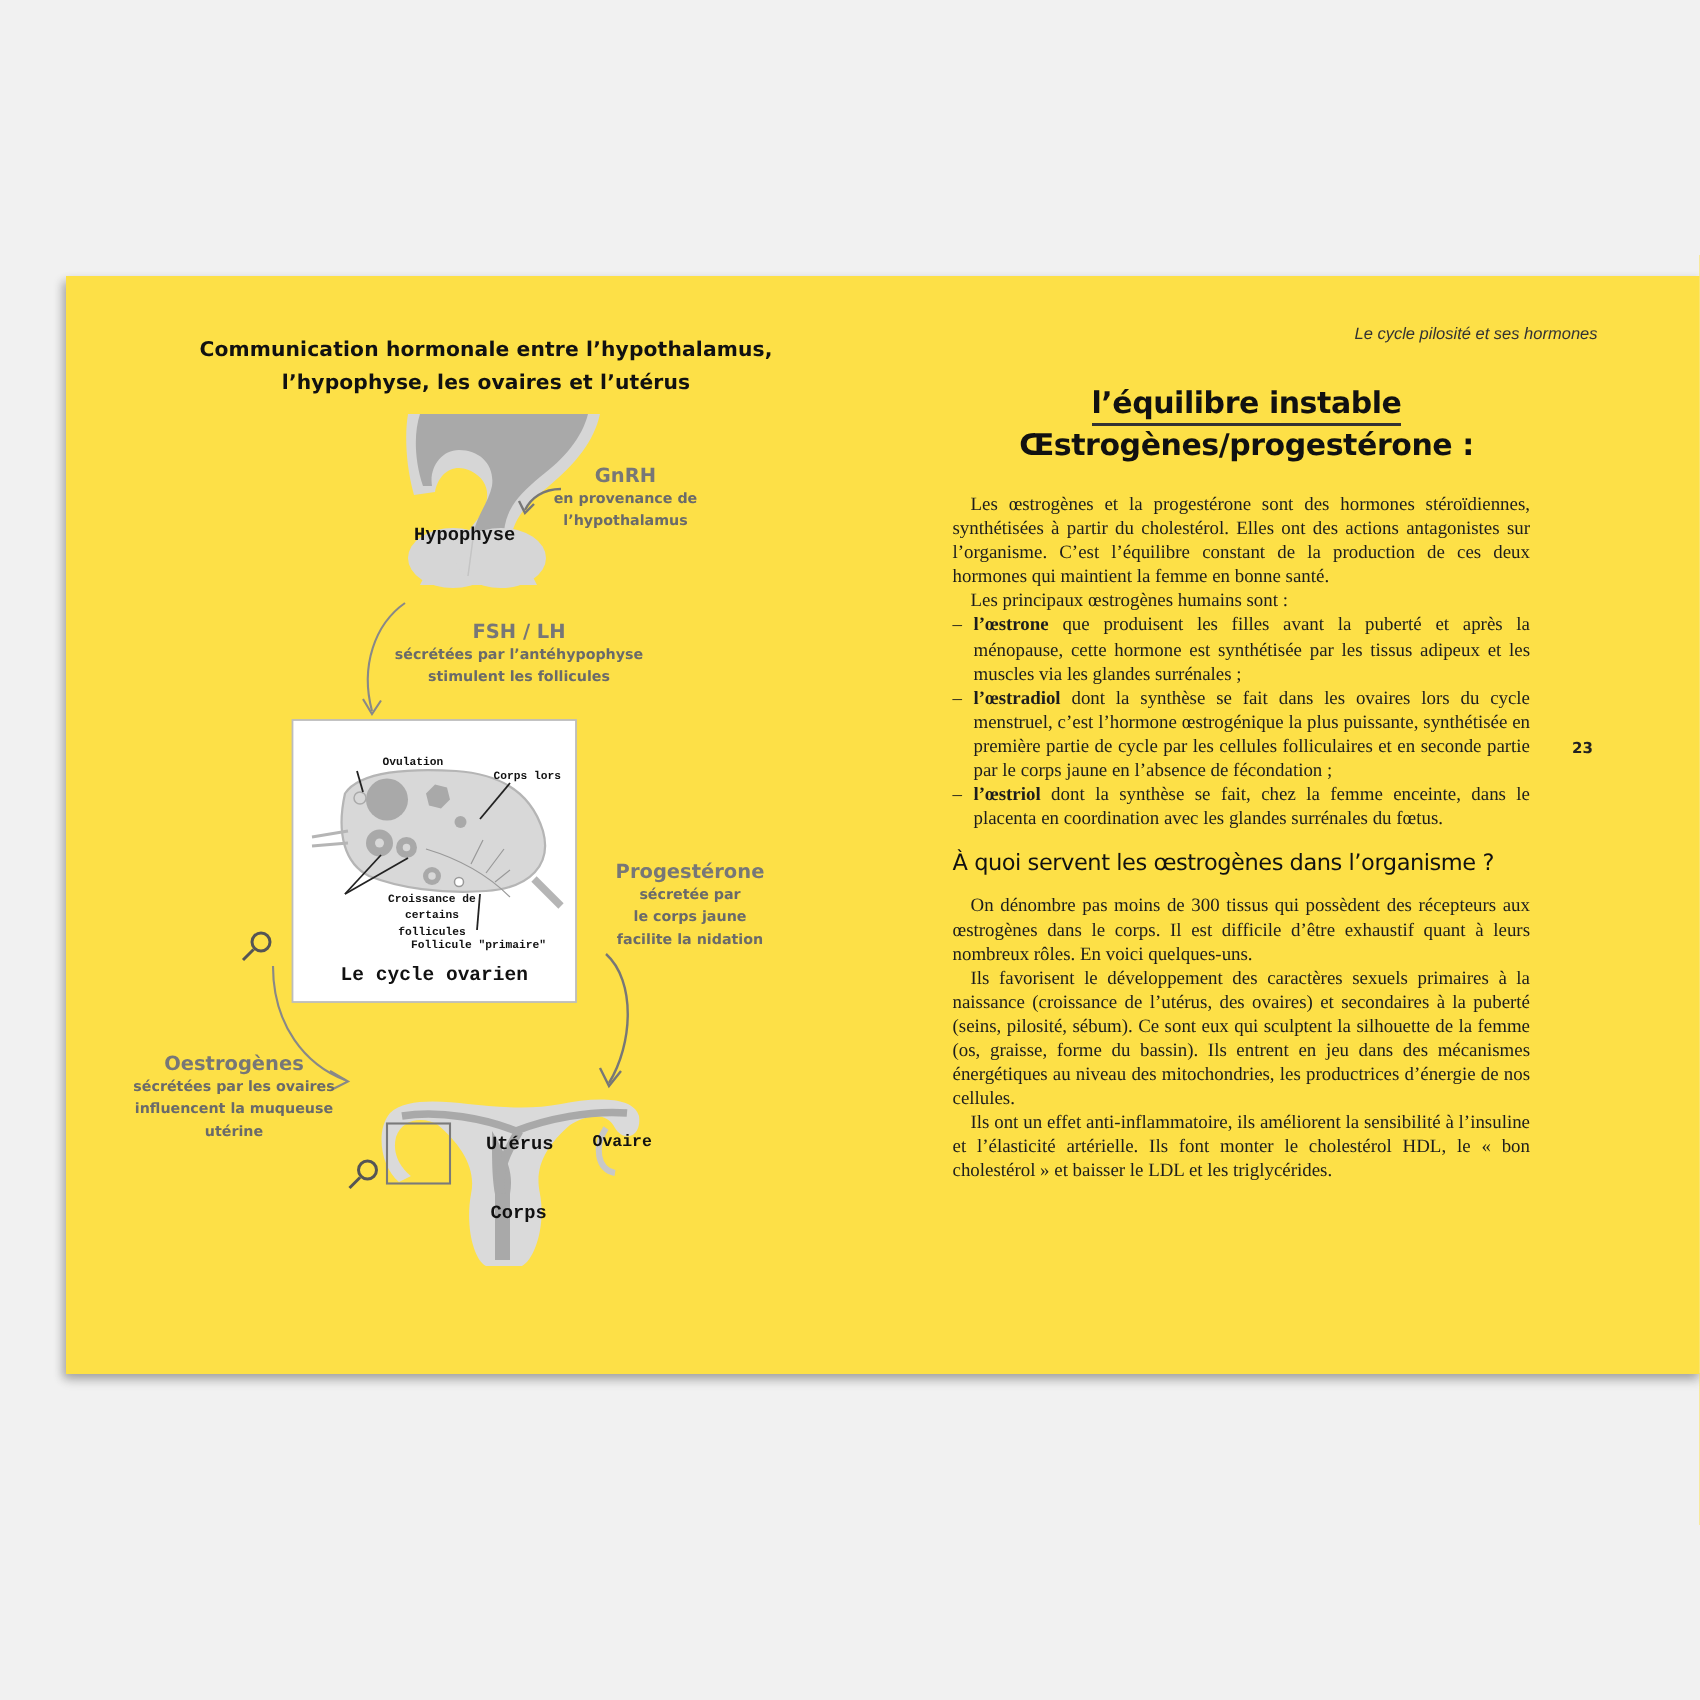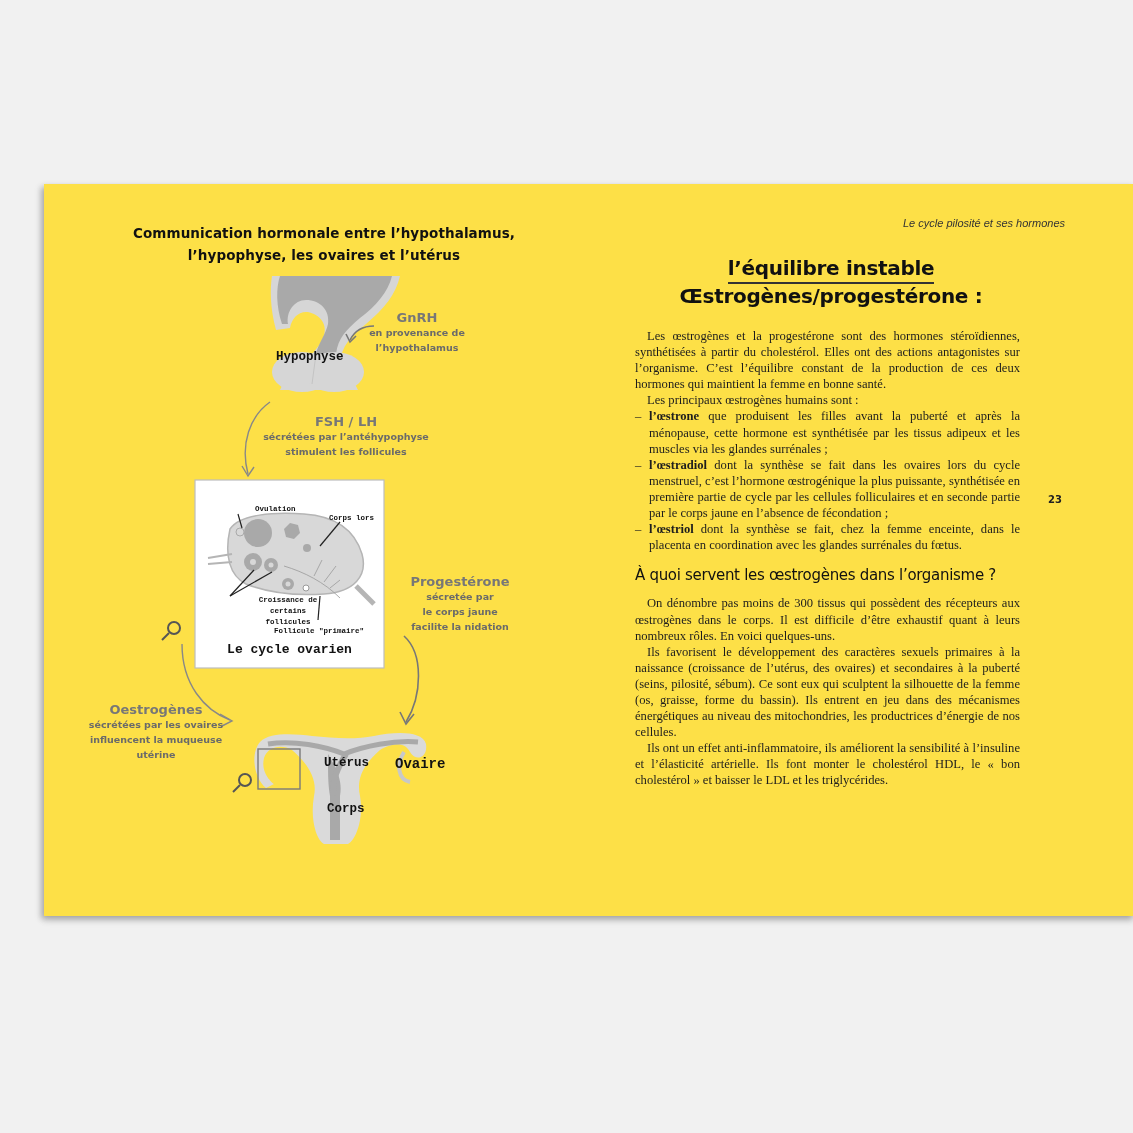--- a/index.html
+++ b/index.html
@@ -131,21 +131,21 @@
   </div>
 
   <div class="abs lbl-grey" style="left:42px;top:518px;width:140px;">
     <div class="h">Oestrogènes</div>
     <div class="s">sécrétées par les ovaires</div>
     <div class="s">influencent la muqueuse</div>
     <div class="s">utérine</div>
   </div>
 
   <div class="abs lbl-dark" style="left:280px;top:572px;font-size:12.5px;">Utérus</div>
-  <div class="abs lbl-dark" style="left:351px;top:572px;font-size:14px;">Ovaire</div>
+  <div class="abs lbl-dark" style="left:351px;top:572px;font-size:11px;">Ovaire</div>
   <div class="abs lbl-dark" style="left:283px;top:618px;font-size:12.5px;">Corps</div>
 
   <div class="abs running-head">Le cycle pilosité et ses hormones</div>
 
   <div class="abs chap-title">
     <div><span class="l2">l’équilibre instable</span></div>
     <div>Œstrogènes/progestérone :</div>
   </div>
 
   <div class="abs pageno">23</div>

